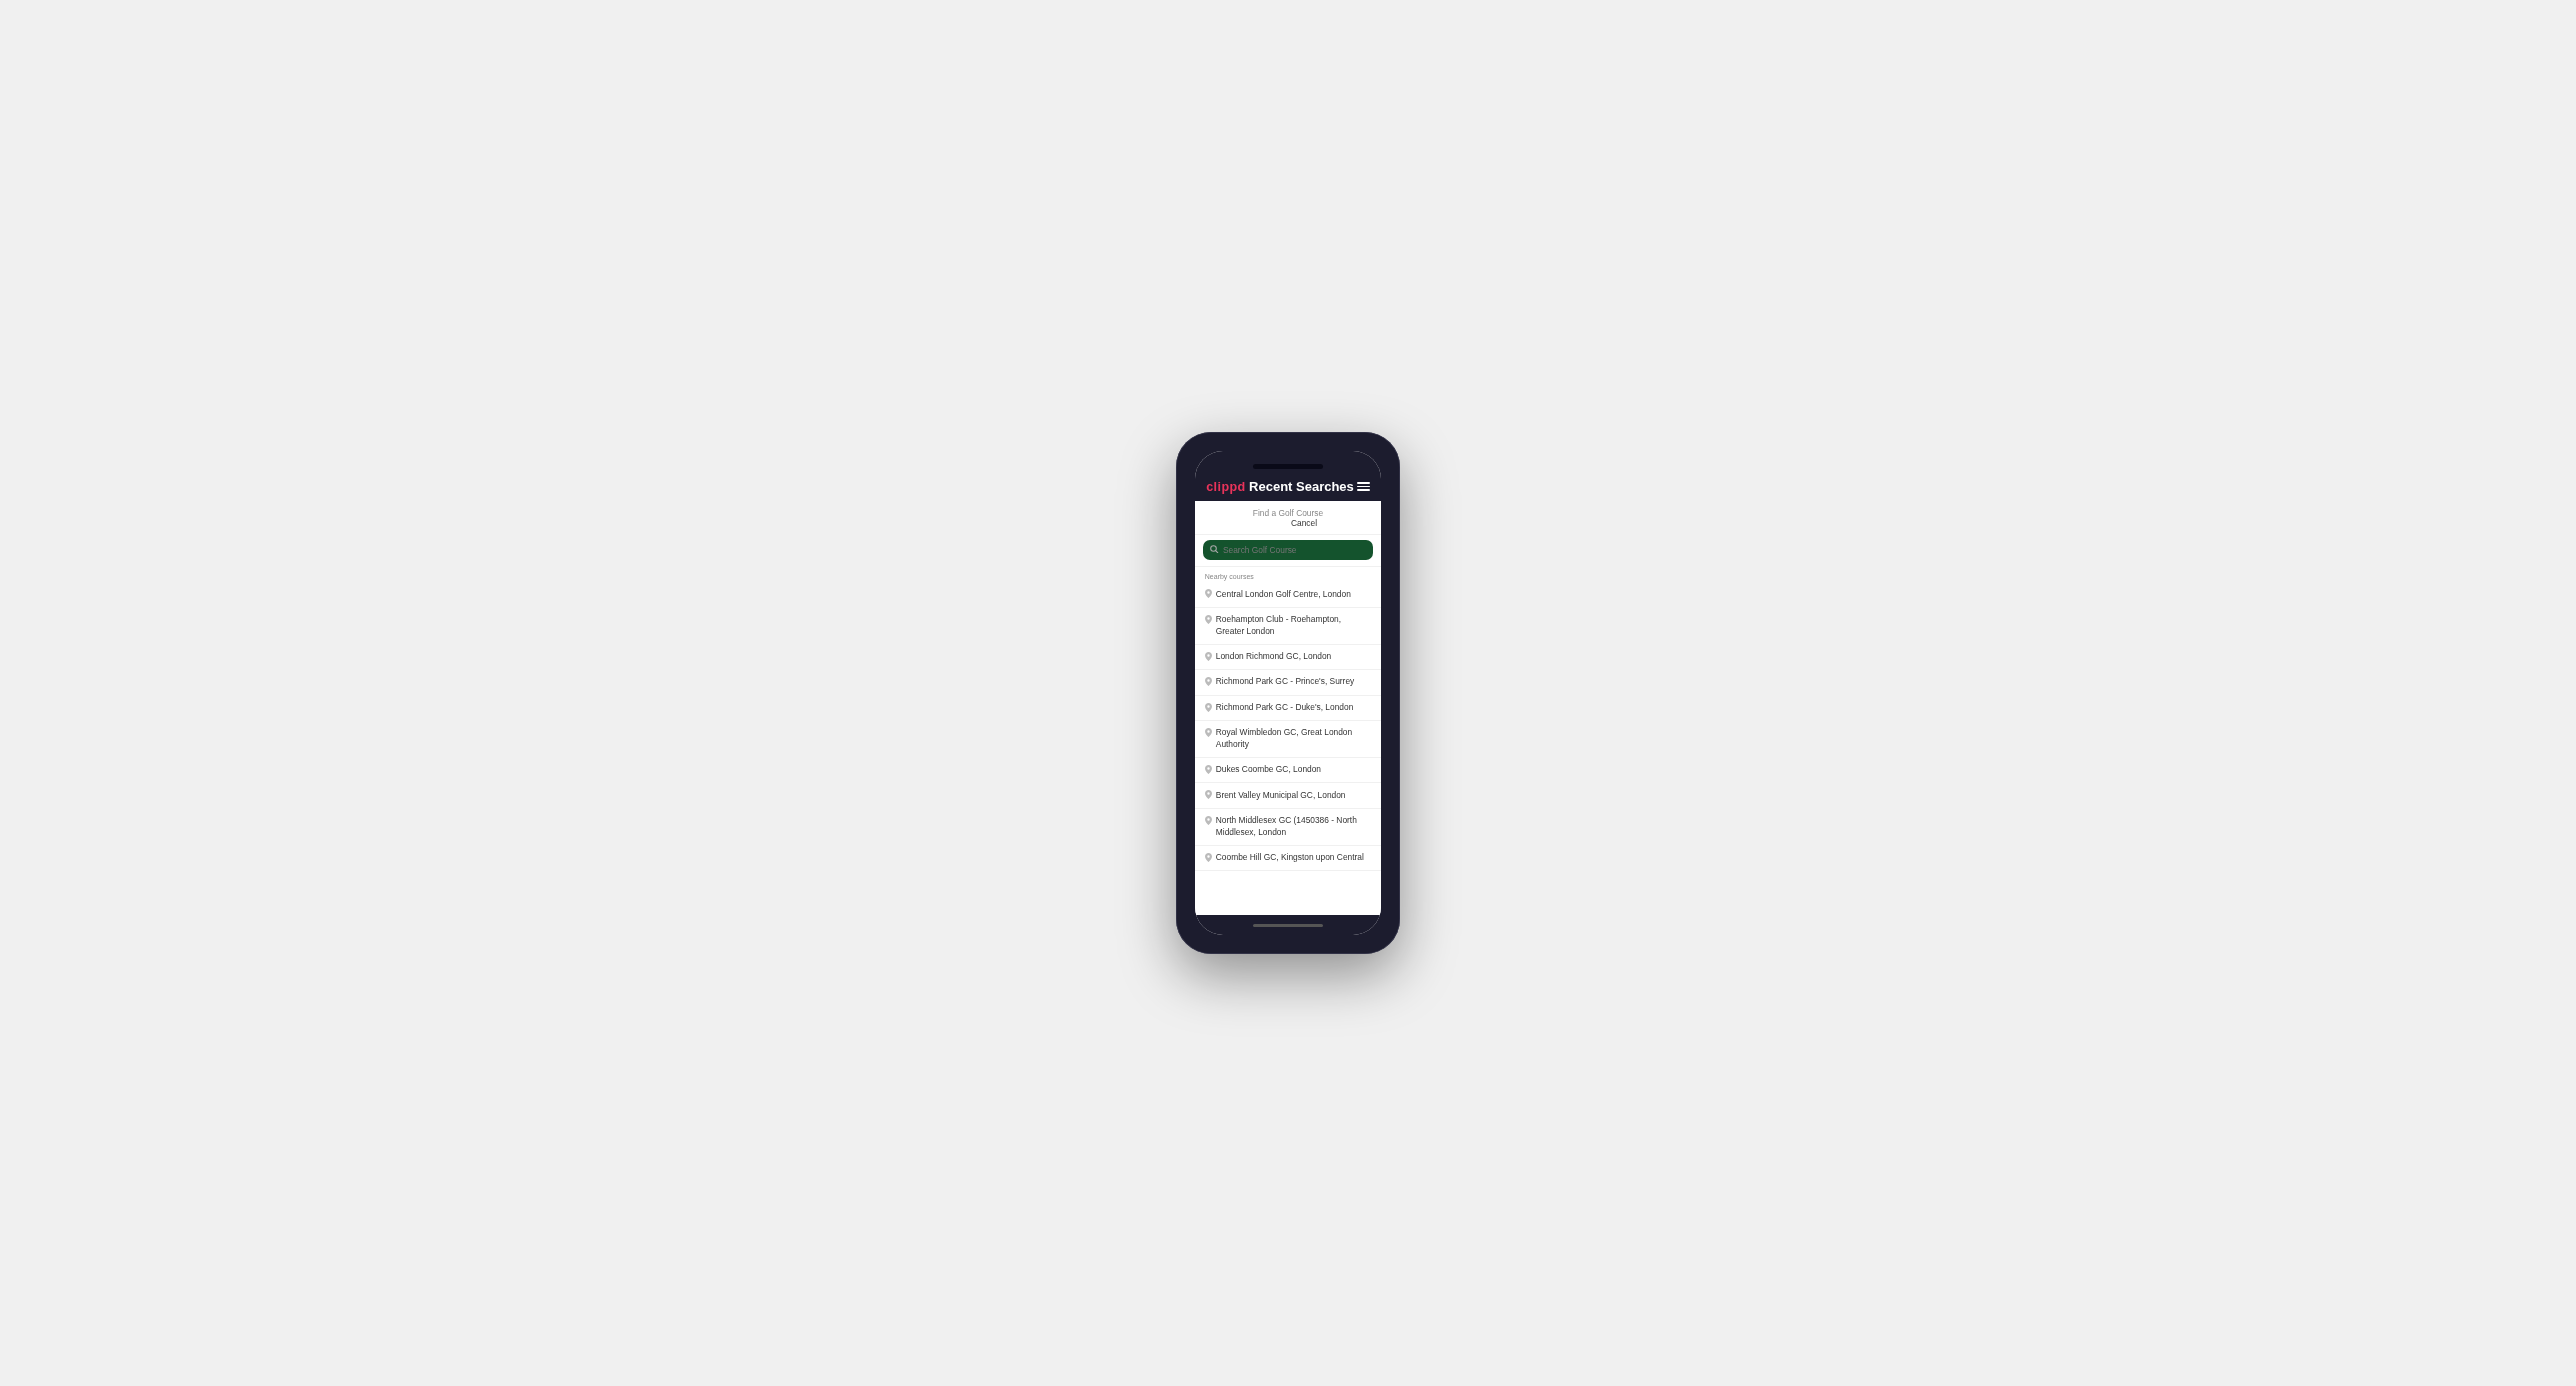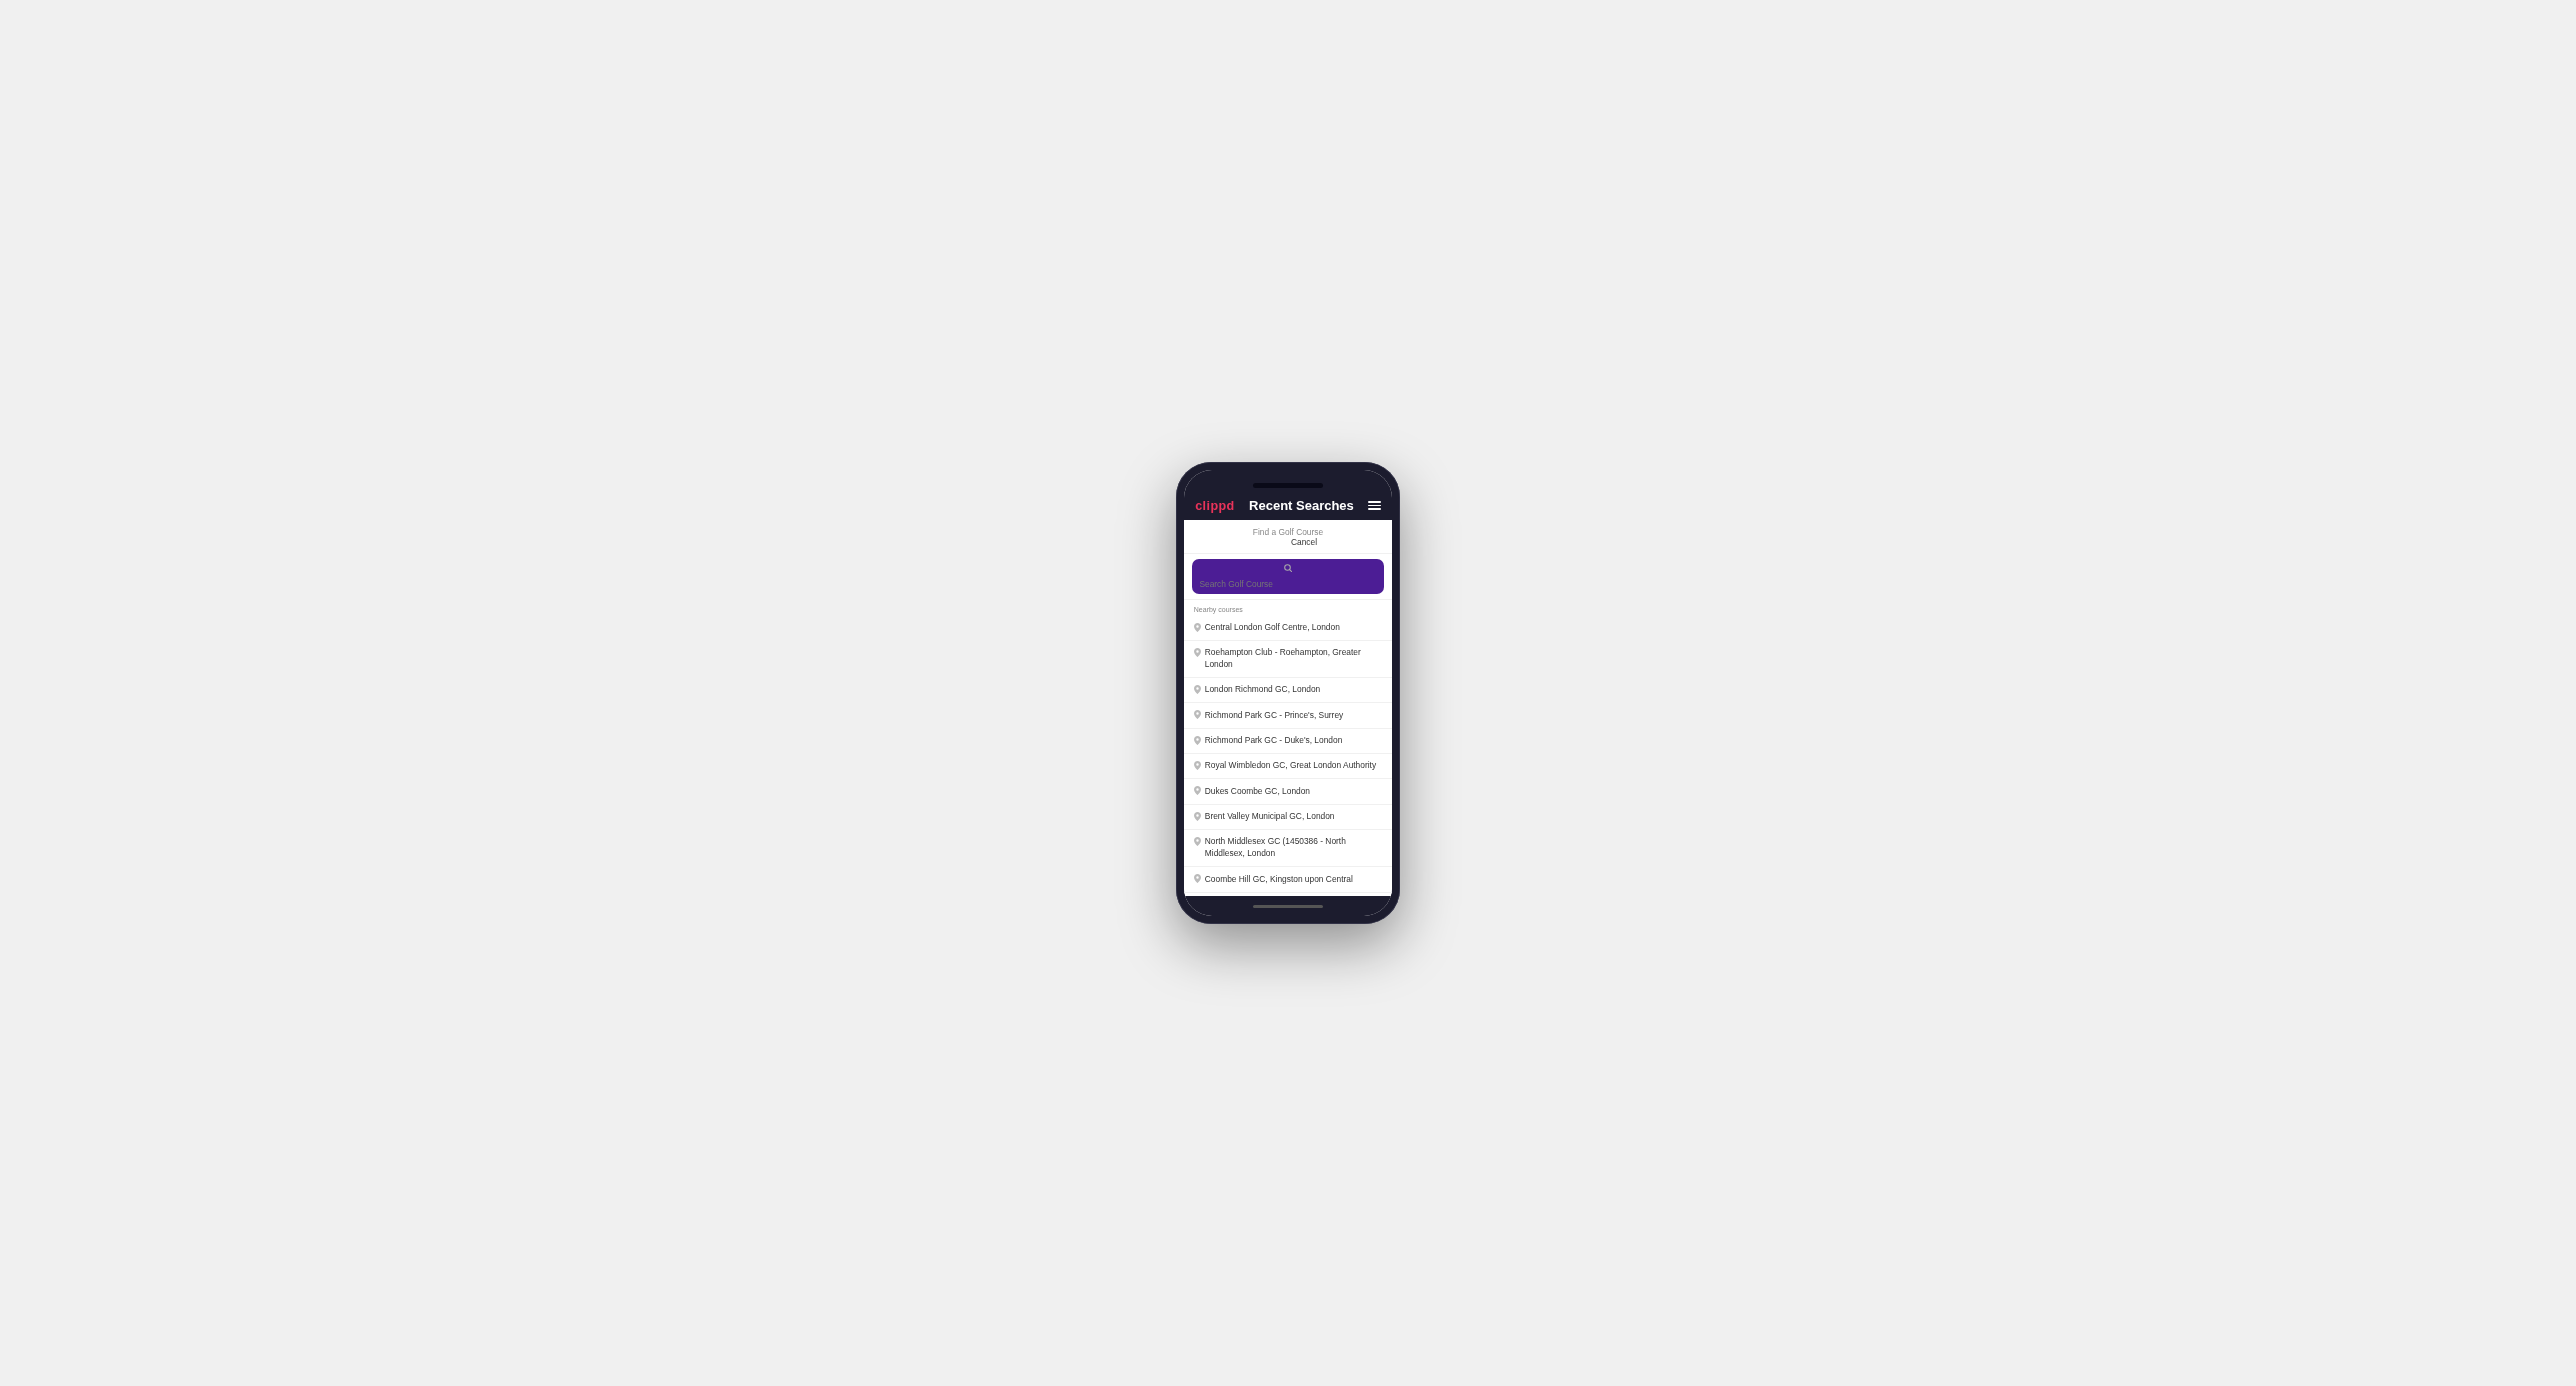--- a/index.html
+++ b/index.html
@@ -8,24 +8,24 @@
       background: #f0f0f0;
       display: flex;
       justify-content: center;
       align-items: center;
       min-height: 100vh;
       font-family: -apple-system, BlinkMacSystemFont, 'Segoe UI', sans-serif;
     }
 
     .phone-outer {
       width: 224px;
-      height: 462px;
+      height: 522px;
       background: #1c1c2e;
       border-radius: 35px;
-      padding: 8px;
+      padding: 19px;
       box-shadow: 0 21px 56px rgba(0,0,0,0.4), inset 0 0 0 0.7px #3a3a50;
       position: relative;
     }
 
     .phone-inner {
       width: 100%;
       height: 100%;
       background: #ffffff;
       border-radius: 28px;
       overflow: hidden;
@@ -122,25 +122,24 @@
 
     
     .search-container {
       padding: 5.6px 8.4px;
       border-bottom: 0.7px solid #f0f0f0;
     }
 
     .search-input-wrapper {
       display: flex;
       align-items: center;
-      background: #4c1d95;
+      background: #14532d;
       border-radius: 7px;
       padding: 4.9px 7px;
       gap: 4.2px;
-      flex-direction: column;
     }
 
     .search-icon-svg {
       color: #aaa;
       font-size: 8.4px;
       flex-shrink: 0;
     }
 
     .search-input {
       border: none;

